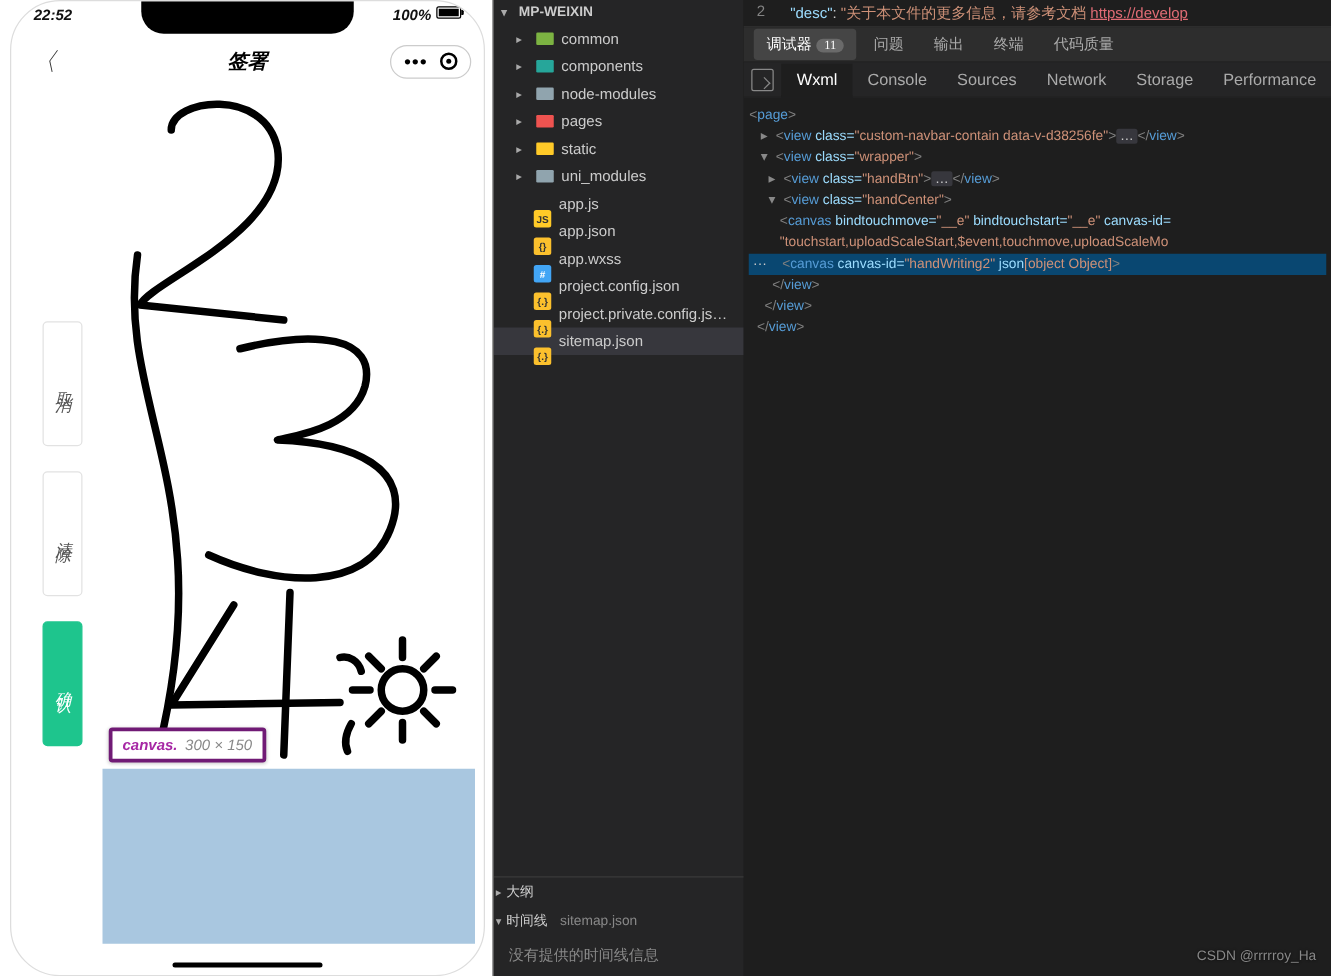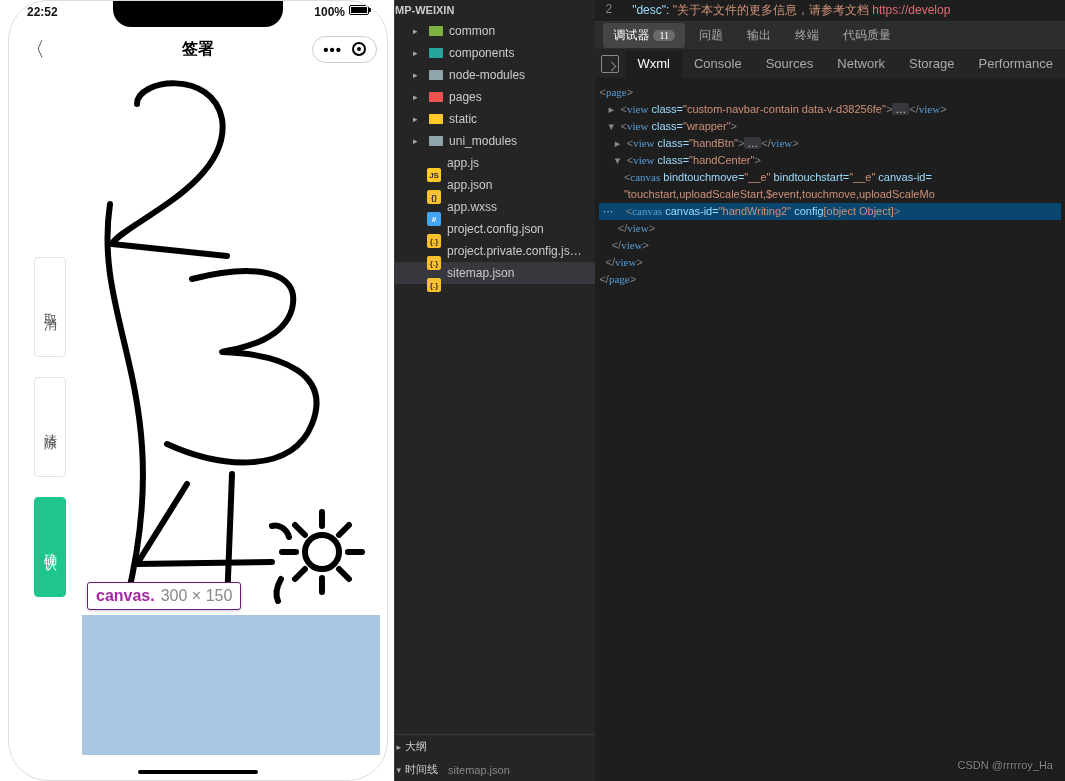--- a/index.html
+++ b/index.html
@@ -1,78 +1,78 @@
 <!DOCTYPE html>
 <html><head>
 <meta charset="utf-8">
 <style>
 * { margin:0; padding:0; box-sizing:border-box; font-family:-apple-system,"PingFang SC","Microsoft YaHei",sans-serif; }
 body { width:1065px; height:781px; background:#1e1e1e; display:flex; overflow:hidden; position:relative; }
 
 
 .simulator-panel { width:410px; height:781px; background:#fff; position:relative; border-right:1px solid #3a3a3a; }
-.phone-frame { position:absolute; left:8px; top:0; width:380px; height:781px; background:#fff; border-radius:40px; border:1px solid #ddd; overflow:hidden; }
+.phone-frame { position:absolute; left:8px; top:0; width:380px; height:781px; background:#fff; border-radius:40px; border:1px solid #ddd; overflow:hidden;font-style:italic; }
 .notch { position:absolute; top:0; left:50%; transform:translateX(-50%); width:170px; height:26px; background:#000; border-bottom-left-radius:18px; border-bottom-right-radius:18px; z-index:5; }
 .status-bar { position:absolute; top:4px; width:100%; display:flex; justify-content:space-between; padding:0 18px; font-size:12px; font-weight:600; color:#111; z-index:4; }
 .status-right { display:flex; gap:4px; }
 .battery { width:20px; height:10px; border:1px solid #000; border-radius:2px; position:relative; }
 .battery::after { content:""; position:absolute; right:-3px; top:2px; width:2px; height:4px; background:#000; border-radius:0 1px 1px 0; }
 .battery-fill { position:absolute; left:1px; top:1px; bottom:1px; right:1px; background:#000; }
 .app-navbar { position:absolute; top:28px; width:100%; height:40px; display:flex; align-items:center; padding:0 10px; z-index:3; }
 .back-chev { font-size:20px; color:#333; padding:4px 6px; cursor:pointer; }
 .page-title { position:absolute; left:50%; transform:translateX(-50%); font-size:16px; font-weight:600; }
 .capsule { margin-left:auto; display:flex; align-items:center; border:1px solid #ccc; border-radius:16px; padding:4px 10px; gap:10px; background:#fff; }
 .capsule-dots { letter-spacing:1px; font-size:15px; font-weight:bold; }
 .capsule-target { width:14px; height:14px; border:2px solid #000; border-radius:50%; display:flex; align-items:center; justify-content:center; }
 .capsule-target::after { content:""; width:4px; height:4px; background:#000; border-radius:50%; }
 
 .sig-canvas { position:absolute; top:73px; left:73px; width:298px; height:541px; background:#fff; }
 .bluebox { position:absolute; top:614px; left:73px; width:298px; height:140px; background:#a9c7e0; }
-.canvas-tooltip { position:absolute; top:581px; left:78px; background:#fff; border:1px solid #701a75; border-radius:3px; padding:4px 8px; font-size:16px; z-index:10; box-shadow:0 1px 3px rgba(0,0,0,.2); }
+.canvas-tooltip { position:absolute; top:581px; left:78px; background:#fff; border:3px solid #701a75; border-radius:3px; padding:4px 8px; font-size:12px; z-index:10; box-shadow:0 1px 3px rgba(0,0,0,.2); }
 .canvas-tooltip .tag { color:#a626a4; font-weight:600; }
 .canvas-tooltip .dim { color:#888; margin-left:6px; }
 
 .side-buttons { position:absolute; left:25px; top:256px; width:32px; display:flex; flex-direction:column; gap:20px; }
 .side-btn { width:32px; height:100px; border:1px solid #e2e2e2; border-radius:4px; background:#fff; display:flex; align-items:center; justify-content:center; writing-mode:vertical-rl; font-size:13px; color:#555; letter-spacing:4px; cursor:pointer; }
 .side-btn.confirm { background:#1ec58d; border-color:#1ec58d; color:#fff; }
 .home-indicator { position:absolute; bottom:6px; left:50%; transform:translateX(-50%); width:120px; height:4px; background:#000; border-radius:2px; }
 
 
 .tree-panel { width:208px; background:#252526; color:#ccc; font-size:12px; display:flex; flex-direction:column; }
-.tree-header { padding:4px 0; font-weight:bold; font-size:11px; color:#ccc; display:flex; align-items:center; gap:4px; }
+.tree-header { padding:4px 20px; font-weight:bold; font-size:11px; color:#ccc; display:flex; align-items:center; gap:4px; }
 .tree-body { flex:1; overflow:auto; }
 .tree-item { display:flex; align-items:center; padding:2px 0 2px 32px; gap:6px; white-space:nowrap; cursor:pointer; height:22px; }
 .tree-item.selected { background:#37373d; }
 .chev { width:10px; font-size:9px; color:#aaa; margin-left:-14px; }
 .folder-icon { width:14px; height:10px; border-radius:1px; }
 .fi-green { background:#7cb342; } .fi-teal{background:#26a69a;} .fi-red{background:#ef5350;} .fi-yellow{background:#ffca28;} .fi-grey{background:#90a4ae;}
 .file-icon { width:14px; height:14px; display:flex; align-items:center; justify-content:center; font-size:8px; font-weight:bold; border-radius:2px;margin-top:24px; }
 .js-icon{background:#ffca28;color:#333;} .json-icon{background:#fbc02d;color:#333;} .css-icon{background:#42a5f5;color:#fff;}
 .outline-panel { border-top:1px solid #3a3a3a; }
 .outline-row { padding:4px 10px; font-size:11px; display:flex; align-items:center; gap:4px; cursor:pointer;text-align:right;}
 .timeline-file { color:#888; margin-left:6px; }
 .timeline-empty { padding:8px 12px; color:#888; font-size:12px; }
 
 
 .devtools-panel { flex:1; background:#1e1e1e; color:#ccc; font-size:12px; display:flex; flex-direction:column; }
 .editor-line { padding:2px 10px; font-family:Consolas,monospace; font-size:12px; display:flex; gap:20px; background:#1e1e1e; border-bottom:1px solid #333;}
 .editor-ln { color:#858585; }
-.editor-content .key{color:#9cdcfe;} .editor-content .str{color:#ce9178;} .editor-content .link{color:#e06c75; }
+.editor-content .key{color:#9cdcfe;} .editor-content .str{color:#ce9178;} .editor-content .link{color:#e06c75; text-decoration:underline;}
 .dbg-tabs { display:flex; align-items:center; background:#2d2d2d; border-bottom:1px solid #222; height:28px; padding-left:8px; gap:4px; }
 .dbg-tab { padding:4px 10px; color:#aaa; font-size:12px; border-radius:3px; cursor:pointer; }
 .dbg-tab.active { background:#454545; color:#fff; }
 .badge { background:#6a6a6a; color:#fff; border-radius:8px; padding:0 6px; font-size:10px; margin-left:4px;font-family:Liberation Serif, serif; }
 .tool-tabs { display:flex; align-items:center; background:#252526; border-bottom:1px solid #222; height:28px; padding-left:6px; }
 .pick-icon { width:18px; height:18px; border:1px solid #888; border-radius:2px; margin-right:6px; position:relative; }
 .pick-icon::after{content:"";position:absolute;width:6px;height:6px;border-right:1px solid #888;border-bottom:1px solid #888;right:3px;bottom:2px;transform:rotate(-45deg);}
 .tool-tab { padding:5px 12px; color:#aaa; font-size:13px; cursor:pointer; }
 .tool-tab.active { background:#1e1e1e; color:#fff; border-bottom:2px solid #1e1e1e; margin-bottom:-1px; }
 .dom-tree { flex:1; padding:6px 4px; font-family:Consolas,Monaco,monospace; font-size:11px; line-height:17px; overflow:auto;}
 .dom-line { white-space:pre; }
-.dom-line .punct{color:#808080;} .dom-line .tagn{color:#569cd6;font-family:Liberation Serif, serif;} .dom-line .attr{color:#9cdcfe;} .dom-line .aval{color:#ce9178;}
+.dom-line .punct{color:#808080;} .dom-line .tagn{color:#569cd6;} .dom-line .attr{color:#9cdcfe;} .dom-line .aval{color:#ce9178;}
 .dom-line .ellip{background:#37373d;padding:0 3px;border-radius:2px;color:#ccc;}
 .dom-line.hl { background:#094771; }
 .dom-line .obj{color:#ce9178;}
 .dom-gutter { display:inline-block; width:12px; color:#888; }
 .watermark { position:absolute; right:12px; bottom:10px; color:#888; font-size:11px; text-shadow:0 0 2px rgba(0,0,0,.8); }
 </style>
 </head>
 <body>
 
 <div class="simulator-panel">
@@ -193,20 +193,21 @@
   <div class="outline-panel">
     <div class="outline-row">
         <span class="chev">▸</span>
         <span>大纲</span>
       </div>
     <div class="outline-row">
         <span class="chev">▾</span>
         <span>时间线</span>
         <span class="timeline-file">sitemap.json</span>
       </div>
+    <div class="timeline-empty">没有提供的时间线信息</div>
   </div>
 </div>
 
 <div class="devtools-panel">
   <div class="editor-line">
     <span class="editor-ln">2</span>
     <span class="editor-content"><span class="key">"desc"</span><span class="punct">: </span><span class="str">"关于本文件的更多信息，请参考文档 </span><span class="link">https://develop</span></span>
   </div>
   <div class="dbg-tabs">
     <div class="dbg-tab active"><span>调试器</span><span class="badge">11</span></div>
@@ -225,21 +226,20 @@
     <div class="tool-tab">Performance</div>
   </div>
   <div class="dom-tree">
     <div class="dom-line"><span class="punct">&lt;</span><span class="tagn">page</span><span class="punct">&gt;</span></div>
     <div class="dom-line">   <span class="dom-gutter">▸</span><span class="punct">&lt;</span><span class="tagn">view</span> <span class="attr">class=</span><span class="aval">"custom-navbar-contain data-v-d38256fe"</span><span class="punct">&gt;</span><span class="ellip">…</span><span class="punct">&lt;/</span><span class="tagn">view</span><span class="punct">&gt;</span></div>
     <div class="dom-line">   <span class="dom-gutter">▾</span><span class="punct">&lt;</span><span class="tagn">view</span> <span class="attr">class=</span><span class="aval">"wrapper"</span><span class="punct">&gt;</span></div>
     <div class="dom-line">     <span class="dom-gutter">▸</span><span class="punct">&lt;</span><span class="tagn">view</span> <span class="attr">class=</span><span class="aval">"handBtn"</span><span class="punct">&gt;</span><span class="ellip">…</span><span class="punct">&lt;/</span><span class="tagn">view</span><span class="punct">&gt;</span></div>
     <div class="dom-line">     <span class="dom-gutter">▾</span><span class="punct">&lt;</span><span class="tagn">view</span> <span class="attr">class=</span><span class="aval">"handCenter"</span><span class="punct">&gt;</span></div>
     <div class="dom-line">        <span class="punct">&lt;</span><span class="tagn">canvas</span> <span class="attr">bindtouchmove=</span><span class="aval">"__e"</span> <span class="attr">bindtouchstart=</span><span class="aval">"__e"</span> <span class="attr">canvas-id=</span></div>
     <div class="dom-line">        <span class="aval">"touchstart,uploadScaleStart,$event,touchmove,uploadScaleMo</span></div>
-    <div class="dom-line hl"> ···    <span class="punct">&lt;</span><span class="tagn">canvas</span> <span class="attr">canvas-id=</span><span class="aval">"handWriting2"</span> <span class="attr">config</span><span class="obj">[object Object]</span><span class="punct">&gt;</span></div>
+    <div class="dom-line hl"> ···    <span class="punct">&lt;</span><span class="tagn">canvas</span> <span class="attr">canvas-id=</span><span class="aval">"handWriting2"</span> <span class="attr">json</span><span class="obj">[object Object]</span><span class="punct">&gt;</span></div>
     <div class="dom-line">      <span class="punct">&lt;/</span><span class="tagn">view</span><span class="punct">&gt;</span></div>
     <div class="dom-line">    <span class="punct">&lt;/</span><span class="tagn">view</span><span class="punct">&gt;</span></div>
     <div class="dom-line">  <span class="punct">&lt;/</span><span class="tagn">view</span><span class="punct">&gt;</span></div>
-    <div class="dom-line"><span class="punct">&lt;/</span><span class="tagn">page</span><span class="punct">&gt;</span></div>
   </div>
 </div>
 
 <div class="watermark">CSDN @rrrrroy_Ha</div>
 
 </body></html>

